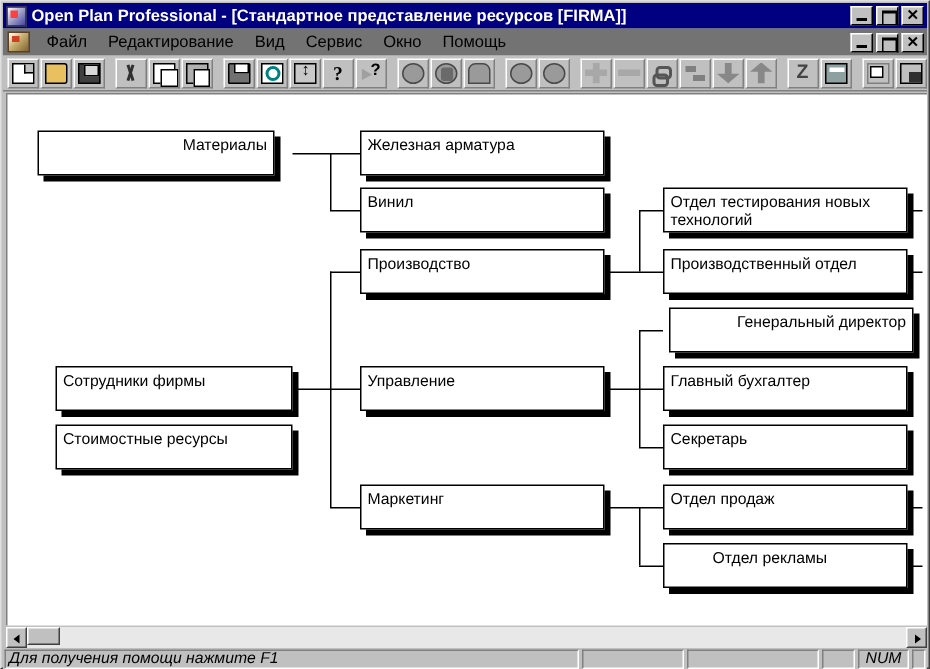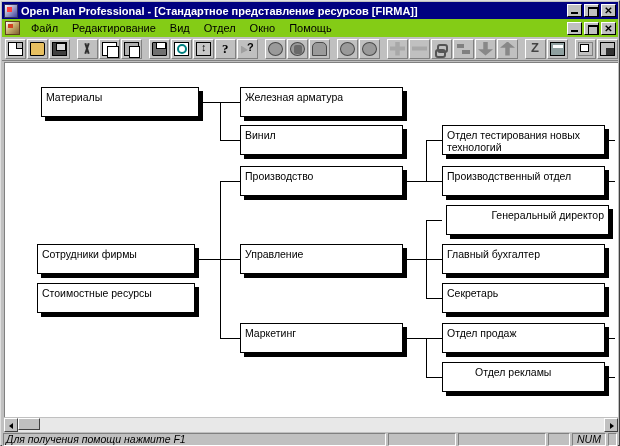--- a/index.html
+++ b/index.html
@@ -61,21 +61,21 @@
   .glyph-max::after {
     content: ""; position: absolute; left: 3px; top: 2px;
     width: 8px; height: 7px; border: 1px solid #000; border-top-width: 2px;
   }
   .glyph-close { font-weight: bold; font-size: 10px; line-height: 12px; }
 
   
   .menubar {
     position: absolute; left: 1px; top: 18px;
     width: 616px; height: 18px;
-    background: #84cc16;
+    background: #737373;
     display: flex; align-items: center;
   }
   .mdi-icon {
     width: 15px; height: 14px; margin: 0 4px 0 3px;
     background: linear-gradient(135deg,#ffffff 0%,#c8b070 45%,#806030 100%);
     border: 1px solid #604020; flex: 0 0 auto; position: relative;
   }
   .mdi-icon::after {
     content: ""; position: absolute; left: 2px; top: 2px;
     width: 5px; height: 4px; background: #d04020;
@@ -249,21 +249,21 @@
       <div class="win-btn glyph-max"></div>
       <div class="win-btn glyph-close">✕</div>
     </div>
   </div>
 
   <div class="menubar">
     <div class="mdi-icon"></div>
     <div class="menu-item">Файл</div>
     <div class="menu-item">Редактирование</div>
     <div class="menu-item">Вид</div>
-    <div class="menu-item">Отдел</div>
+    <div class="menu-item">Сервис</div>
     <div class="menu-item">Окно</div>
     <div class="menu-item">Помощь</div>
     <div class="mdi-btns">
       <div class="win-btn glyph-min"></div>
       <div class="win-btn glyph-max"></div>
       <div class="win-btn glyph-close">✕</div>
     </div>
   </div>
 
   <div class="toolbar" id="toolbar">
@@ -374,21 +374,21 @@
       <div class="conn h" style="left: 421px; top: 196px; width: 16px;"></div>
       <div class="conn h" style="left: 421px; top: 235px; width: 16px;"></div>
       <div class="conn h" style="left: 398px; top: 275px; width: 23px;"></div>
       <div class="conn v" style="left: 421px; top: 275px; height: 39px;"></div>
       <div class="conn h" style="left: 421px; top: 275px; width: 16px;"></div>
       <div class="conn h" style="left: 421px; top: 314px; width: 16px;"></div>
       <div class="conn h" style="left: 600px; top: 77px; width: 10px;"></div>
       <div class="conn h" style="left: 600px; top: 118px; width: 10px;"></div>
       <div class="conn h" style="left: 600px; top: 275px; width: 10px;"></div>
       <div class="conn h" style="left: 600px; top: 314px; width: 10px;"></div>
-      <div class="node" style="left: 36px; top: 24px; width: 158px; height: 30px;"><span>Материалы</span></div>
+      <div class="node" style="left: 20px; top: 24px; width: 158px; height: 30px; text-align: right;"><span>Материалы</span></div>
       <div class="node" style="left: 235px; top: 24px; width: 163px; height: 30px;"><span>Железная арматура</span></div>
       <div class="node" style="left: 235px; top: 62px; width: 163px; height: 30px;"><span>Винил</span></div>
       <div class="node" style="left: 437px; top: 62px; width: 163px; height: 30px;"><span>Отдел тестирования новых
 технологий</span></div>
       <div class="node" style="left: 235px; top: 103px; width: 163px; height: 30px;"><span>Производство</span></div>
       <div class="node" style="left: 437px; top: 103px; width: 163px; height: 30px;"><span>Производственный отдел</span></div>
       <div class="node" style="left: 441px; top: 142px; width: 163px; height: 30px; text-align: right;"><span>Генеральный директор</span></div>
       <div class="node" style="left: 32px; top: 181px; width: 158px; height: 30px;"><span>Сотрудники фирмы</span></div>
       <div class="node" style="left: 235px; top: 181px; width: 163px; height: 30px;"><span>Управление</span></div>
       <div class="node" style="left: 437px; top: 181px; width: 163px; height: 30px;"><span>Главный бухгалтер</span></div>

